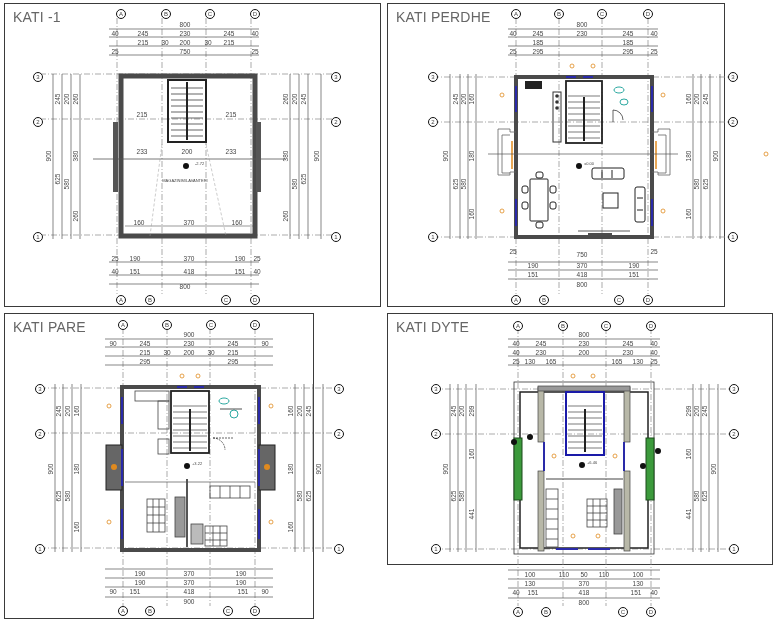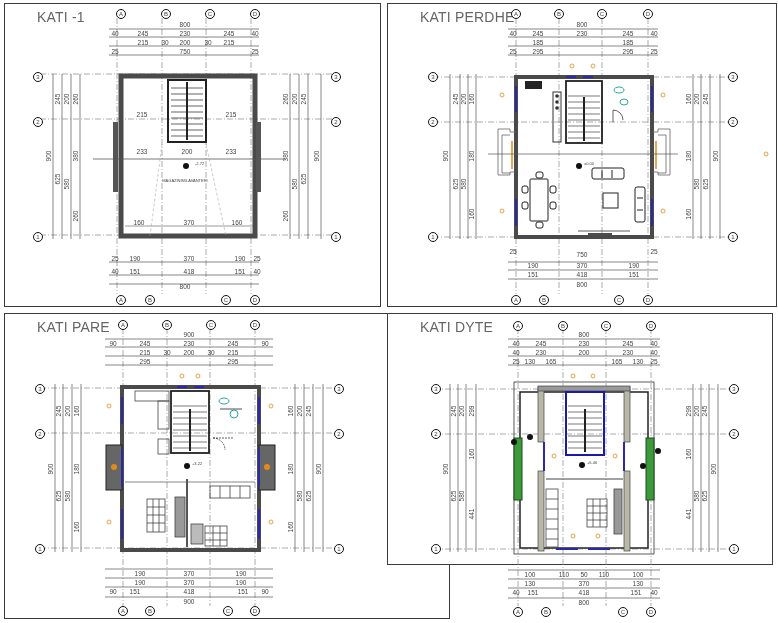--- a/index.html
+++ b/index.html
@@ -1,22 +1,22 @@
 <!DOCTYPE html>
 <html><head>
 <meta charset="utf-8">
 <style>
   html,body{margin:0;padding:0;background:#fff;}
   body{width:778px;height:623px;position:relative;overflow:hidden;font-family:"DejaVu Sans",sans-serif;}
   .panel{position:absolute;border:1.5px solid #3a3a3a;background:#fff;box-sizing:border-box;}
   .p1{left:4px;top:3px;width:377px;height:304px;}
-  .p2{left:387px;top:3px;width:390px;height:304px;}
-  .p3{left:4px;top:313px;width:446px;height:306px;}
+  .p2{left:387px;top:3px;width:338px;height:304px;}
+  .p3{left:4px;top:313px;width:310px;height:306px;}
   .p4{left:387px;top:313px;width:386px;height:252px;}
-  .ptitle{position:absolute;left:8px;top:5px;font-family:"Liberation Sans",sans-serif;font-size:14px;color:#666;letter-spacing:0.2px;margin-left:24px;}
+  .ptitle{position:absolute;left:8px;top:5px;font-family:"Liberation Sans",sans-serif;font-size:14px;color:#666;letter-spacing:0.2px;}
   svg{position:absolute;left:0;top:0;}
   svg text{font-family:"Liberation Sans",sans-serif;fill:#444;}
 </style>
 </head>
 <body>
 
 <div class="panel p1">
   <div class="ptitle">KATI -1</div>
   <svg width="377" height="304" viewBox="0 0 377 304">
     <g stroke="#555" stroke-width="0.7" fill="none">

